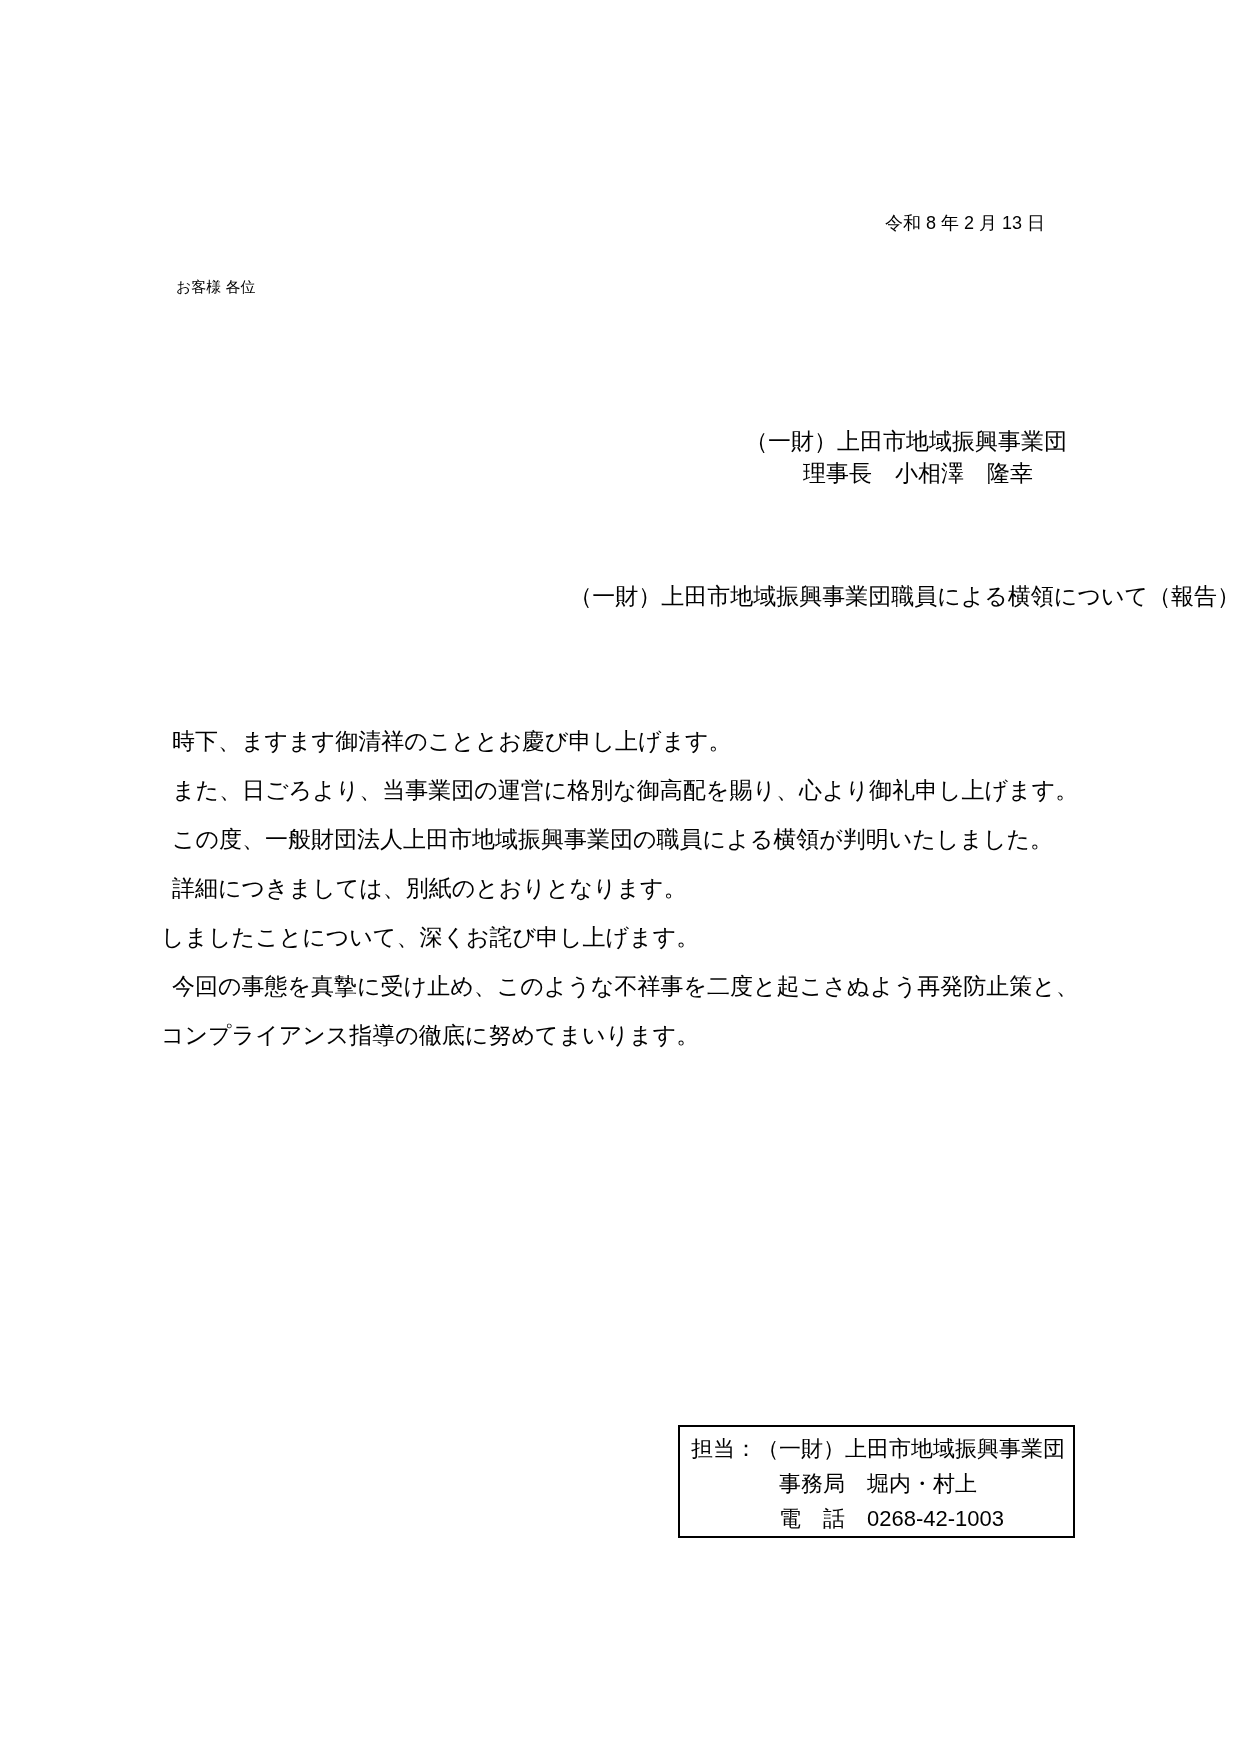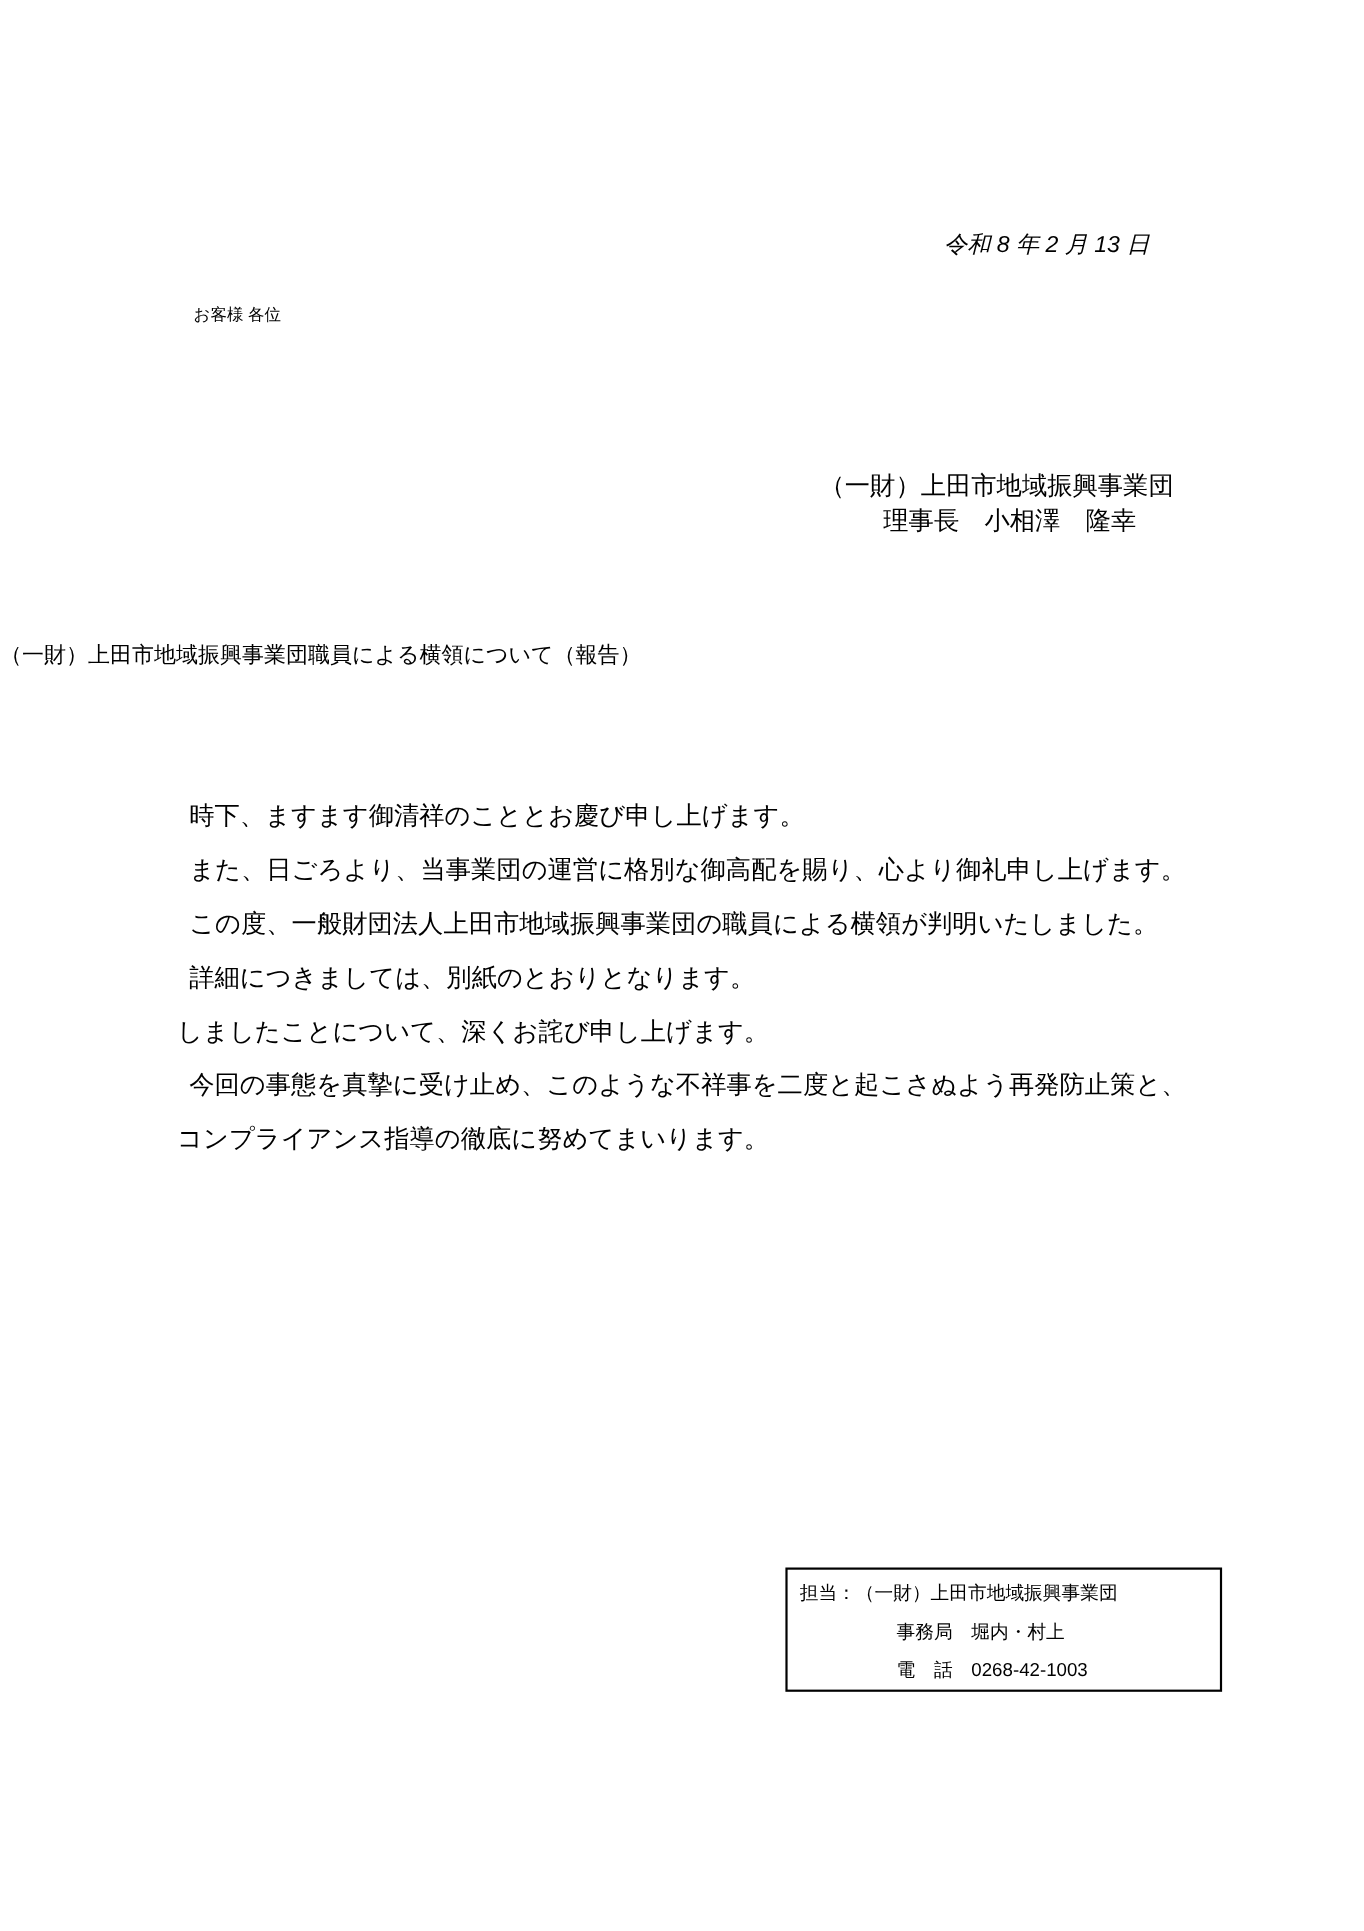--- a/index.html
+++ b/index.html
@@ -13,24 +13,23 @@
     height: 1755px;
     background: #ffffff;
     color: #000000;
     font-family: "Liberation Sans", "DejaVu Sans", sans-serif;
     overflow: hidden;
   }
   .date-line {
     position: absolute;
     top: 208px;
     right: 195px;
-    font-size: 21px;
+    font-size: 18px;
     line-height: 30px;
     white-space: nowrap;
-    font-style: italic;
   }
   .recipient-line {
     position: absolute;
     top: 272px;
     left: 176px;
     font-size: 15px;
     line-height: 30px;
     white-space: nowrap;
   }
   .sender-block {
@@ -42,49 +41,49 @@
     white-space: nowrap;
   }
   .sender-rep {
     margin-left: 58px;
   }
   .doc-title {
     position: absolute;
     top: 581px;
     left: 0;
     width: 100%;
-    text-align: left;
-    font-size: 20px;
+    text-align: right;
+    font-size: 23px;
     line-height: 30px;
   }
   .body-block {
     position: absolute;
     top: 717px;
     left: 161px;
     width: 940px;
     font-size: 23px;
     line-height: 49px;
   }
   .body-block p {
     margin: 0;
     white-space: nowrap;
   }
   .body-block p.indent {
     text-indent: 11px;
   }
   .contact-box {
     position: absolute;
-    left: 714px;
+    left: 678px;
     top: 1425px;
     width: 397px;
     height: 113px;
     box-sizing: border-box;
     border: 2px solid #000000;
     padding: 4px 0 0 11px;
-    font-size: 17px;
+    font-size: 22px;
     line-height: 35px;
   }
   .contact-box div {
     white-space: nowrap;
   }
   .contact-box .contact-indent {
     padding-left: 88px;
   }
 </style>
 </head>

